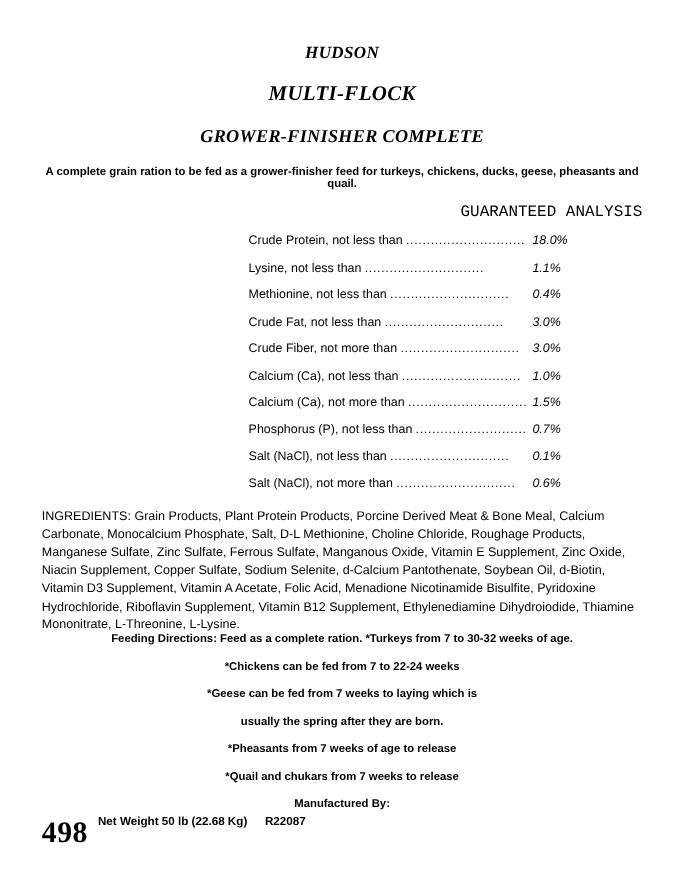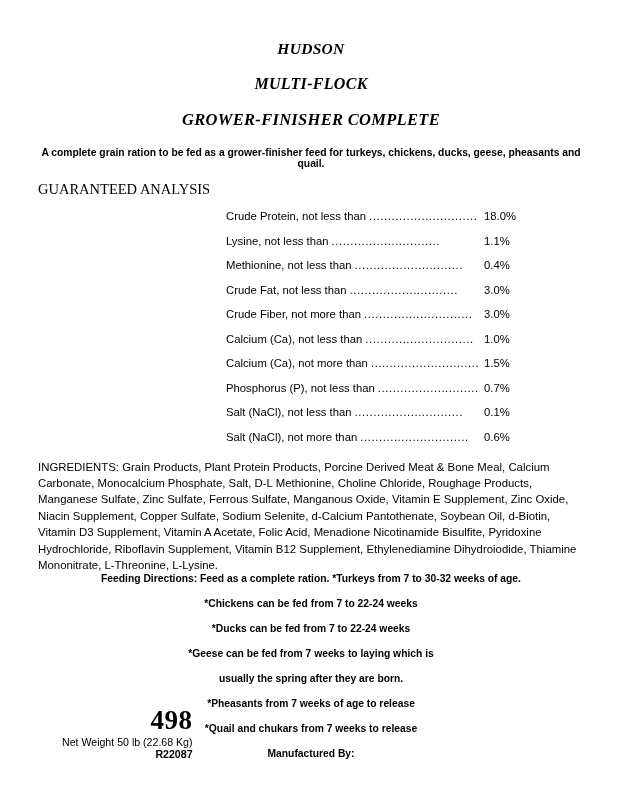--- a/index.html
+++ b/index.html
@@ -26,35 +26,35 @@
   }
   .brand-line {
     font-family: "Liberation Serif", serif;
     font-weight: bold;
     font-style: italic;
     font-size: 15.5px;
     letter-spacing: 0.3px;
     margin-bottom: 17px;
   }
   .brand-line.l2 {
-    font-size: 16px;
+    font-size: 19px;
   }
   .brand-line.l3 {
     font-size: 16.5px;
     margin-bottom: 17px;
   }
   .subtitle {
     text-align: center;
     font-size: 10.3px;
     font-weight: bold;
     margin: 0 0 12px 0;
   }
   .ga-title {
-    text-align: left;
-    font-family: Liberation Serif, serif;
+    text-align: right;
+    font-family: Liberation Mono, monospace;
     font-size: 14.5px;
     margin: 0 0 10px 0;
   }
   .analysis {
     margin: 12px auto 0 auto;
     width: 300px;
     padding-left: 130px;
   }
   .ana-row {
     display: flex;
@@ -72,20 +72,21 @@
     white-space: nowrap;
     font-size: 11.3px;
     letter-spacing: 0.6px;
     margin: 0 4px 0 3px;
     color: #000;
   }
   .ana-value {
     width: 42px;
     text-align: left;
     font-size: 11.3px;
+    font-style: italic;
   }
   .ingredients {
     margin-top: 16px;
     font-size: 11.4px;
     line-height: 16.4px;
     text-align: left;
   }
   .ingredients .lead {
     font-weight: normal;
   }
@@ -102,35 +103,34 @@
     margin-top: 4px;
   }
   .mfg-line {
     font-size: 10.3px;
     font-weight: bold;
     margin-bottom: 14px;
   }
   .footer {
     position: absolute;
     left: 38px;
-    bottom: 44px;
+    bottom: 32px;
     display: flex;
-    align-items: flex-end;
-    flex-direction: column;
+    align-items: flex-start;
   }
   .footer-code {
     font-family: "Liberation Serif", serif;
     font-size: 27px;
     font-weight: bold;
     letter-spacing: 0.5px;
   }
   .footer-weight {
     font-size: 10.6px;
-    font-weight: normal;
-    margin-left: 24px;
+    font-weight: bold;
+    margin-left: 9px;
   }
   .footer-lot {
     font-size: 10.6px;
     font-weight: bold;
     margin-left: 16px;
   }
 </style>
 </head>
 <body>
 
@@ -199,21 +199,20 @@
     </div>
   </div>
 
   <div class="ingredients">
     <span class="lead">INGREDIENTS:</span><span> Grain Products, Plant Protein Products, Porcine Derived Meat &amp; Bone Meal, Calcium Carbonate, Monocalcium Phosphate, Salt, D-L Methionine, Choline Chloride, Roughage Products, Manganese Sulfate, Zinc Sulfate, Ferrous Sulfate, Manganous Oxide, Vitamin E Supplement, Zinc Oxide, Niacin Supplement, Copper Sulfate, Sodium Selenite, d-Calcium Pantothenate, Soybean Oil, d-Biotin, Vitamin D3 Supplement, Vitamin A Acetate, Folic Acid, Menadione Nicotinamide Bisulfite, Pyridoxine Hydrochloride, Riboflavin Supplement, Vitamin B12 Supplement, Ethylenediamine Dihydroiodide, Thiamine Mononitrate, L-Threonine, L-Lysine.</span>
   </div>
 
   <div class="feeding">
     <div class="feeding-line">Feeding Directions: Feed as a complete ration. *Turkeys from 7 to 30-32 weeks of age.</div>
     <div class="feeding-line">*Chickens can be fed from 7 to 22-24 weeks</div>
-    <div class="feeding-line">*Ducks can be fed from 7 to 22-24 weeks</div>
     <div class="feeding-line">*Geese can be fed from 7 weeks to laying which is</div>
     <div class="feeding-line">usually the spring after they are born.</div>
     <div class="feeding-line">*Pheasants from 7 weeks of age to release</div>
     <div class="feeding-line">*Quail and chukars from 7 weeks to release</div>
   </div>
 
   <div class="mfg">
     <div class="mfg-line">Manufactured By:</div>
 
   </div>

